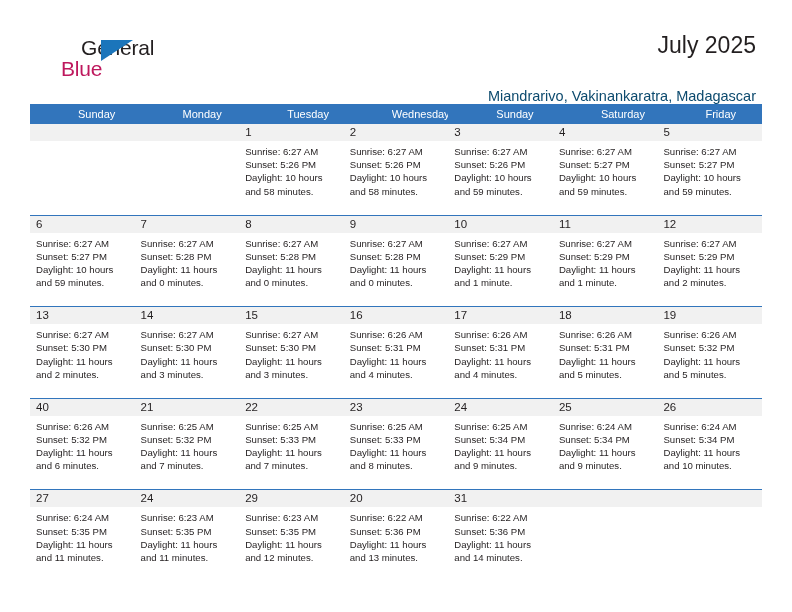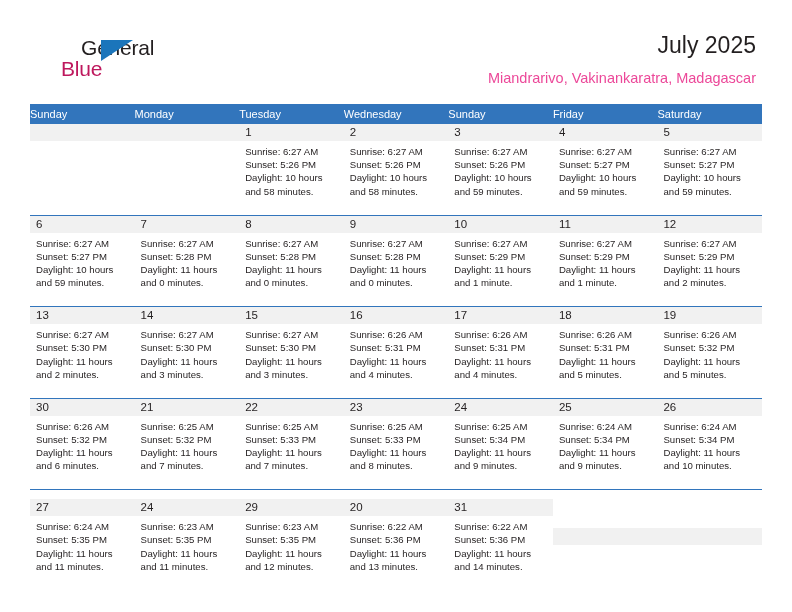--- a/index.html
+++ b/index.html
@@ -73,23 +73,23 @@
   }
   .cal-title {
     font-size: 23px;
     font-weight: normal;
     color: #231f20;
     line-height: 34px;
     white-space: nowrap;
   }
   .cal-subtitle {
     font-size: 14.5px;
-    color: #ec4899;
+    color: #0c4a6e;
     line-height: 20px;
-    margin-top: 6px;
+    margin-top: 24px;
     white-space: nowrap;
   }
 
   
   .calendar {
     position: absolute;
     left: 30px;
     top: 104px;
     width: 732px;
   }
@@ -100,32 +100,32 @@
   }
   .weekday {
     flex: 1 1 0;
     color: #ffffff;
     font-size: 11px;
     line-height: 20px;
     padding-left: 0;
     box-sizing: border-box;
     white-space: nowrap;
     overflow: hidden;
+    margin-left: 48px;
   }
 
   .week {
     display: flex;
     height: 91.6px;
     border-bottom: 1.5px solid #3275bc;
     box-sizing: border-box;
     background: #ffffff;
   }
   .week:last-child {
     border-bottom: none;
-    align-items: center;
   }
   .day-cell {
     flex: 1 1 0;
     box-sizing: border-box;
     position: relative;
     background: #ffffff;
   }
   .day-number-band {
     height: 17px;
     background: #f1f1f1;
@@ -169,22 +169,22 @@
   </div>
 
   <div class="calendar">
 
     <div class="weekday-row">
       <div class="weekday">Sunday</div>
       <div class="weekday">Monday</div>
       <div class="weekday">Tuesday</div>
       <div class="weekday">Wednesday</div>
       <div class="weekday">Sunday</div>
+      <div class="weekday">Saturday</div>
       <div class="weekday">Friday</div>
-      <div class="weekday">Saturday</div>
     </div>
 
     <div id="weeks-container">
         <div class="week">
           <div class="day-cell empty">
             <div class="day-number-band"></div>
           </div>
           <div class="day-cell empty">
             <div class="day-number-band"></div>
           </div>
@@ -359,21 +359,21 @@
             <div class="day-details">
               <div>Sunrise: 6:26 AM</div>
               <div>Sunset: 5:32 PM</div>
               <div>Daylight: 11 hours</div>
               <div>and 5 minutes.</div>
             </div>
           </div>
         </div>
         <div class="week">
           <div class="day-cell">
-            <div class="day-number-band">30</div>
+            <div class="day-number-band">40</div>
             <div class="day-details">
               <div>Sunrise: 6:26 AM</div>
               <div>Sunset: 5:32 PM</div>
               <div>Daylight: 11 hours</div>
               <div>and 6 minutes.</div>
             </div>
           </div>
           <div class="day-cell">
             <div class="day-number-band">21</div>
             <div class="day-details">

